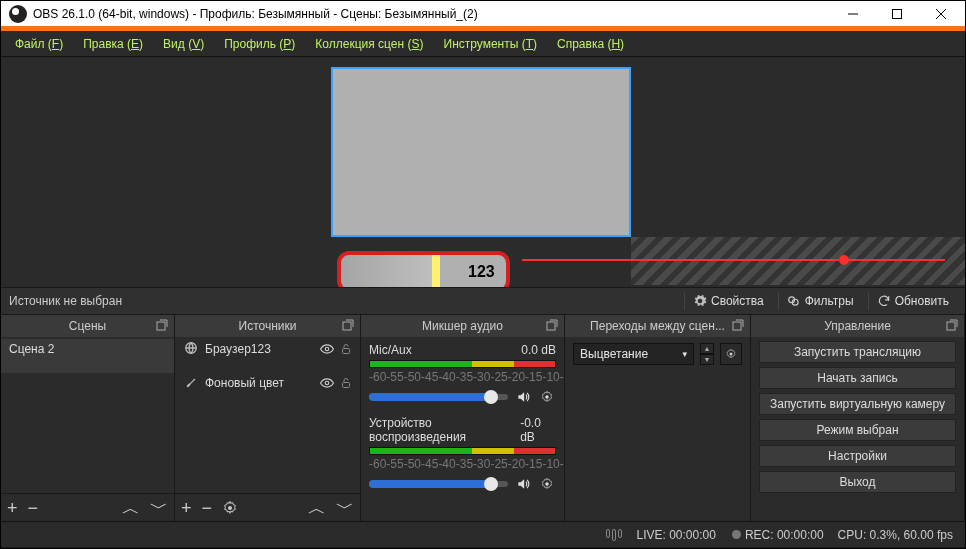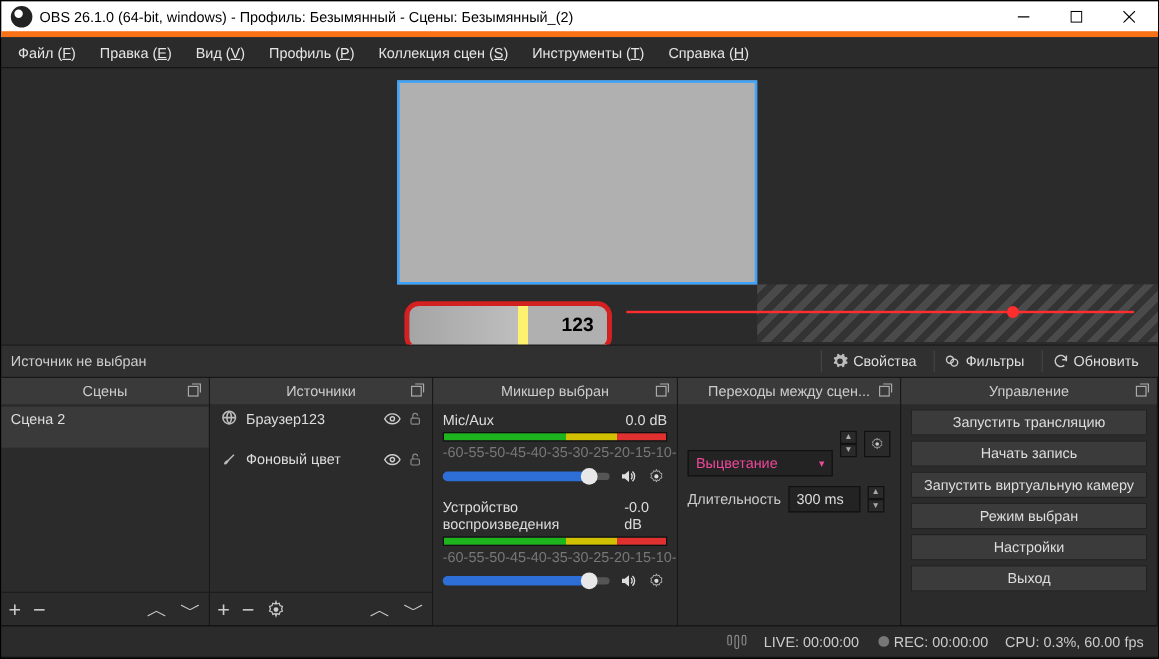--- a/index.html
+++ b/index.html
@@ -4,21 +4,21 @@
 <style>
 * { margin: 0; padding: 0; box-sizing: border-box; font-family: "Segoe UI", Arial, sans-serif; font-size: 12px; }
 body { background: #1e1e1e; width: 966px; height: 549px; overflow: hidden; border: 1px solid #000; }
 .titlebar { height: 30px; background: #fff; display: flex; align-items: center; padding: 0 2px 0 8px; border-bottom: 5px solid #f97316; }
 .titlebar .logo { width: 18px; height: 18px; border-radius: 50%; background: #222; position: relative; margin-right: 6px; display:flex; align-items:center; justify-content:center; }
 .titlebar .logo::before { content:""; width:7px; height:7px; border-radius:50%; background:#fff; position:absolute; top:3px; left:3px; }
 .titlebar .title { flex: 1; color: #000; }
 .titlebar .winbtn { width: 44px; height: 30px; display: flex; align-items: center; justify-content: center; }
 .titlebar .winbtn svg { stroke: #000; }
 .menubar { height: 26px; background: #2b2b2b; display: flex; align-items: center; padding: 0 6px; gap: 4px; border-bottom: 1px solid #111; }
-.menubar .menuitem { color: #e5e5e5; padding: 2px 8px; cursor: default; }
+.menubar .menuitem { color: #bef264; padding: 2px 8px; cursor: default; }
 .menubar .menuitem .hk { text-decoration: underline; }
 .preview-area { height: 230px; background: #2b2b2b; position: relative; overflow: hidden; }
 .preview-canvas { position: absolute; top: 10px; left: 330px; width: 300px; height: 170px; border: 2px solid #3aa3ff; background: #b0b0b0; }
 .hatch { position:absolute; top: 180px; left: 630px; right: 0; height: 48px; background: repeating-linear-gradient(135deg, #4a4a4a, #4a4a4a 6px, #333 6px, #333 12px); }
 .redline { position: absolute; top: 202px; left: 521px; right: 20px; height: 2px; background: #ff2d2d; }
 .reddot { position: absolute; top: 198px; left: 838px; width: 10px; height: 10px; background: #ff2d2d; border-radius: 50%; }
 .highlight-box { position: absolute; top: 194px; left: 336px; width: 173px; height: 42px; border: 4px solid #d42020; border-radius: 12px; background: linear-gradient(to right, #a5a5a5, #bebebe 55%, #fff170 55%, #fff170 60%, #b0b0b0 60%); display: flex; align-items:center; justify-content:center; }
 .highlight-box .lbl { position:absolute; left: 127px; top: 8px; font-weight: bold; color:#000; font-size: 16px; }
 
 .srcbar { height: 28px; background: #303030; display: flex; align-items: center; padding: 0 8px; gap: 6px; border-top:1px solid #181818; border-bottom:1px solid #181818; }
@@ -48,21 +48,21 @@
 .mixer-channel .chrow { display:flex; justify-content:space-between; color:#ddd; margin-bottom:3px; }
 .meter { height: 8px; background: linear-gradient(to right, #1eb41e 0%, #1eb41e 55%, #d0c000 55%, #d0c000 78%, #e03030 78%, #e03030 100%); border: 1px solid #111; position:relative; margin-bottom:2px; }
 .ticks { display:flex; justify-content:space-between; color:#777; font-size:9px; margin-bottom:4px; }
 .slider-row { display:flex; align-items:center; gap:6px; }
 .slider-track { flex:1; height:6px; background:#555; border-radius:3px; position:relative; }
 .slider-fill { position:absolute; left:0; top:-1px; height:8px; background:#2d6fd6; border-radius:4px; }
 .slider-thumb { position:absolute; top:-4px; width:14px; height:14px; background:#e8e8e8; border-radius:50%; }
 .icbtn { width:18px; height:18px; color:#ddd; display:flex; align-items:center; justify-content:center; }
 
 .trans-row { display:flex; align-items:center; padding: 4px 8px; gap:6px; color:#ccc; }
-.sel { flex:1; height:22px; background:#232323; border:1px solid #111; color:#ec4899; display:flex; align-items:center; padding:0 6px; justify-content:space-between;margin-top:32px; }
+.sel { flex:1; height:22px; background:#232323; border:1px solid #111; color:#e5e5e5; display:flex; align-items:center; padding:0 6px; justify-content:space-between; }
 .spin { width:60px; height:22px; background:#232323; border:1px solid #111; color:#ddd; display:flex; align-items:center; padding:0 6px; }
 .updn { width:14px; display:flex; flex-direction:column; }
 .updn .ar { height:11px; background:#2a2a2a; border:1px solid #111; display:flex; align-items:center; justify-content:center; font-size:7px; color:#aaa; }
 .smallgear { width:22px; height:22px; border:1px solid #111; background:#2a2a2a; display:flex; align-items:center; justify-content:center; color:#ccc; }
 
 .ctrl-body { padding: 4px 8px; display:flex; flex-direction:column; gap:4px; }
 .btn { height: 22px; background:#3b3b3b; border:1px solid #222; color:#ddd; display:flex; align-items:center; justify-content:center; }
 
 .statusbar { height: 26px; background: #2b2b2b; border-top:1px solid #111; display:flex; align-items:center; justify-content:flex-end; padding: 0 12px; gap:14px; color:#ccc; font-size: 12px; }
 .statusbar .dot { width:9px; height:9px; border-radius:50%; background:#777; display:inline-block; margin: 0 4px 0 2px; }
@@ -228,21 +228,21 @@
           </svg>
         </span>
       <span class="sep"></span>
       <span class="footerbtn">︿</span>
       <span class="footerbtn">﹀</span>
     </div>
   </div>
 
   <div class="dock mixer">
     <div class="dock-header">
-      <span>Микшер выбран</span>
+      <span>Микшер аудио</span>
       <svg class="popicon" viewBox="0 0 12 12" fill="none" stroke="#aaa">
           <rect x="1" y="3" width="8" height="8"></rect>
           <path d="M4 1h7v7"></path>
         </svg>
     </div>
     <div class="dock-body" id="mixer-body">
   <div class="mixer-channel">
     <div class="chrow">
             <span>Mic/Aux</span>
             <span>0.0 dB</span>
@@ -341,30 +341,20 @@
           <div class="ar">▲</div>
           <div class="ar">▼</div>
         </div>
         <div class="smallgear">
             <svg width="12" height="12" viewBox="0 0 24 24" fill="#ccc">
               <circle cx="12" cy="12" r="3"></circle>
               <path d="M12 2l1 3 3-1 1 3 3 1-1 3 1 3-3 1-1 3-3-1-1 3-1-3-3 1-1-3-3-1 1-3-1-3 3-1 1-3 3 1z" fill="none" stroke="#ccc"></path>
             </svg>
           </div>
       </div>
-      <div class="trans-row">
-        <span>Длительность</span>
-        <div class="spin">
-            <span>300 ms</span>
-          </div>
-        <div class="updn">
-          <div class="ar">▲</div>
-          <div class="ar">▼</div>
-        </div>
-      </div>
     </div>
   </div>
 
   <div class="dock controls">
     <div class="dock-header">
       <span>Управление</span>
       <svg class="popicon" viewBox="0 0 12 12" fill="none" stroke="#aaa">
           <rect x="1" y="3" width="8" height="8"></rect>
           <path d="M4 1h7v7"></path>
         </svg>

